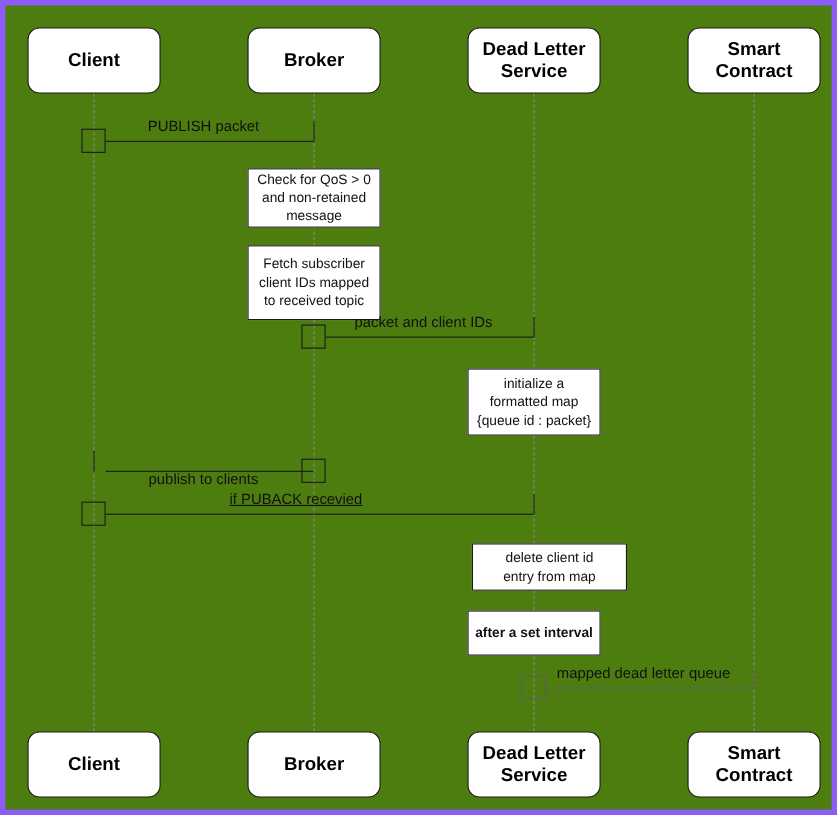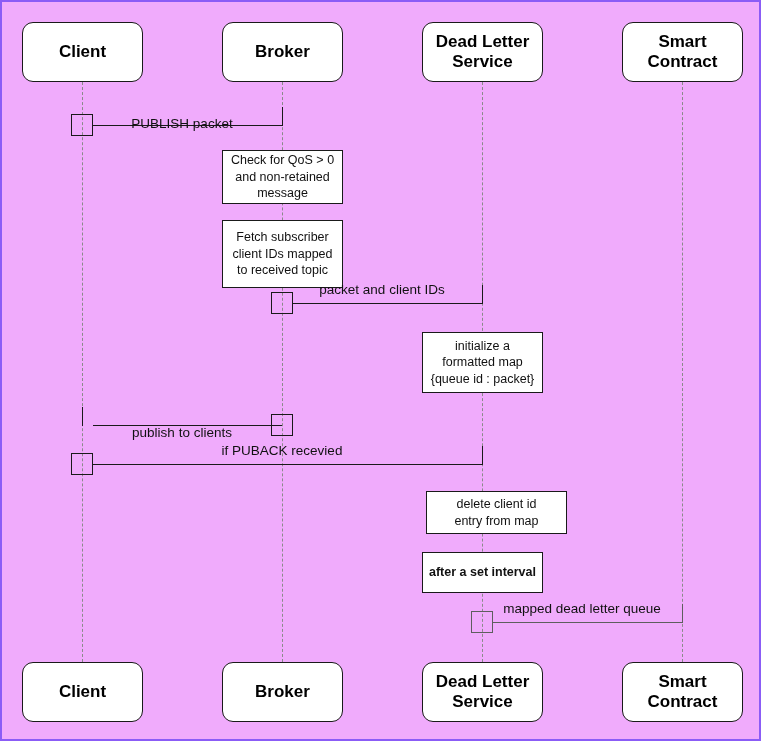--- a/index.html
+++ b/index.html
@@ -7,22 +7,22 @@
     padding: 0;
     background: #ffffff;
   }
   body {
     font-family: "Liberation Sans", sans-serif;
   }
   #canvas {
     position: relative;
     width: 761px;
     height: 741px;
-    background: #f0abfc;
-    border: 2px solid #8b5cf6;
+    background: #4d7c0f;
+    border: 5px solid #8b5cf6;
     box-sizing: border-box;
     overflow: hidden;
   }
   
   .lifeline {
     position: absolute;
     width: 0;
     border-left: 1px dashed #8a8a8a;
     top: 80px;
     height: 580px;
@@ -128,31 +128,31 @@
 {queue id : packet}</div>
       <div class="note" style="left: 424px; top: 489px; width: 141px; height: 43px;">delete client id
 entry from map</div>
       <div class="note" style="left: 420px; top: 550px; width: 121px; height: 41px; font-weight: bold;">after a set interval</div>
     </div>
 
   <div id="messages">
       <div class="msg-line" style="left: 91px; width: 189px; top: 123px;"></div>
       <div class="act-box" style="left: 69px; top: 112px; width: 22px; height: 22px;"></div>
       <div class="act-bar" style="left: 280px; top: 105px; height: 19px;"></div>
-      <div class="msg-label" style="left: 80px; width: 200px; top: 102px; margin-top: 12px;">PUBLISH packet</div>
+      <div class="msg-label" style="left: 80px; width: 200px; top: 102px;">PUBLISH packet</div>
       <div class="msg-line" style="left: 291px; width: 189px; top: 301px;"></div>
       <div class="act-box" style="left: 269px; top: 290px; width: 22px; height: 22px;"></div>
       <div class="act-bar" style="left: 480px; top: 283px; height: 19px;"></div>
       <div class="msg-label" style="left: 280px; width: 200px; top: 280px;">packet and client IDs</div>
       <div class="msg-line" style="left: 91px; width: 189px; top: 423px;"></div>
       <div class="act-box" style="left: 269px; top: 412px; width: 22px; height: 22px;"></div>
       <div class="act-bar" style="left: 80px; top: 405px; height: 19px;"></div>
       <div class="msg-label" style="left: 80px; width: 200px; top: 423px;">publish to clients</div>
       <div class="msg-line" style="left: 91px; width: 389px; top: 462px;"></div>
       <div class="act-box" style="left: 69px; top: 451px; width: 22px; height: 22px;"></div>
       <div class="act-bar" style="left: 480px; top: 444px; height: 19px;"></div>
-      <div class="msg-label" style="left: 80px; width: 400px; top: 441px;">if PUBACK recevied</div>
+      <div class="msg-label" style="left: 64px; width: 400px; top: 441px; text-decoration: underline;">if PUBACK recevied</div>
       <div class="msg-line gray" style="left: 491px; width: 189px; top: 620px;"></div>
       <div class="act-box" style="left: 469px; top: 609px; width: 22px; height: 22px; border-color: rgb(94, 94, 94);"></div>
       <div class="act-bar gray" style="left: 680px; top: 602px; height: 19px;"></div>
       <div class="msg-label" style="left: 480px; width: 200px; top: 599px;">mapped dead letter queue</div>
     </div>
 </div>
 
 </body></html>

